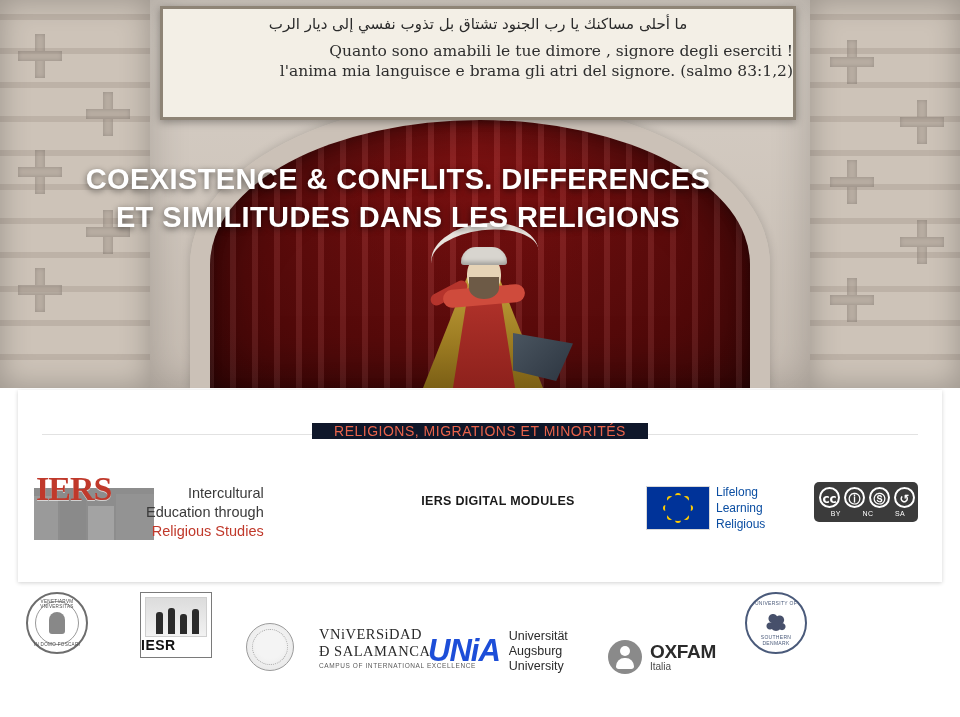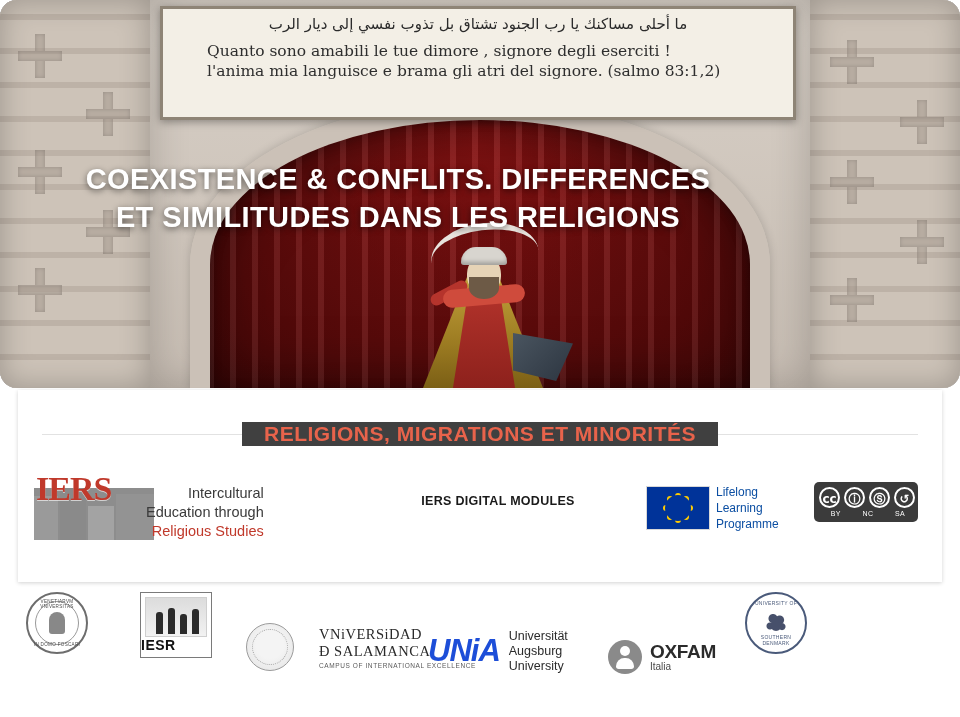--- a/index.html
+++ b/index.html
@@ -15,21 +15,20 @@
     position: relative;
   }
 
   
   .hero {
     position: relative;
     width: 960px;
     height: 388px;
     overflow: hidden;
     background: #0f172a;
-    border-radius: 17px;
   }
   
   .hero-bg {
     position: absolute;
     inset: 0;
     background:
       linear-gradient(90deg,
         #b9ada4 0px, #c4b9af 40px, #b3a79d 90px, #cfc6bd 150px,
         #c1b7ad 200px, #d2cac2 260px, #bfb4aa 320px, #cdc4bb 380px,
         #c6bcb2 440px, #d4ccc4 520px, #c3b8ae 600px, #cfc6bd 680px,
@@ -130,21 +129,21 @@
   .banner-arabic {
     text-align: center;
     font-family: "DejaVu Sans", sans-serif;
     font-size: 15px;
     color: #2b2b2b;
     margin-top: 6px;
     letter-spacing: 1px;
     direction: rtl;
   }
   .banner-line {
-    text-align: left;
+    text-align: right;
     font-family: "DejaVu Serif", serif;
     font-size: 15.5px;
     color: #2e2e2e;
     line-height: 20px;
     white-space: nowrap;
     padding-left: 44px;
   }
 
   
   .figure {
@@ -272,25 +271,25 @@
     position: absolute;
     left: 0;
     top: 32px;
     width: 924px;
     text-align: center;
   }
   .subtitle {
     display: inline-block;
     position: relative;
     color: #e8634b;
-    font-weight: bold;
-    font-size: 21px;
+    font-weight: normal;
+    font-size: 14px;
     letter-spacing: .5px;
     padding: 0 22px;
-    background: #404040;
+    background: #0f172a;
     z-index: 2;
   }
   .subtitle-rule {
     position: absolute;
     left: 24px;
     right: 24px;
     top: 44px;
     height: 1px;
     background: #e2e2e2;
     z-index: 1;
@@ -718,21 +717,21 @@
 
   <div class="digital-modules">IERS DIGITAL MODULES</div>
 
   <div class="llp">
     <div class="llp-flag">
       <div class="llp-stars"></div>
     </div>
     <div class="llp-text">
       <div>Lifelong</div>
       <div>Learning</div>
-      <div>Programme</div>
+      <div>Religious</div>
     </div>
   </div>
 
   <div class="cc">
     <div class="cc-row">
       <div class="cc-circle">cc</div>
       <div class="cc-circle">ⓘ</div>
       <div class="cc-circle">Ⓢ</div>
       <div class="cc-circle">↺</div>
     </div>

